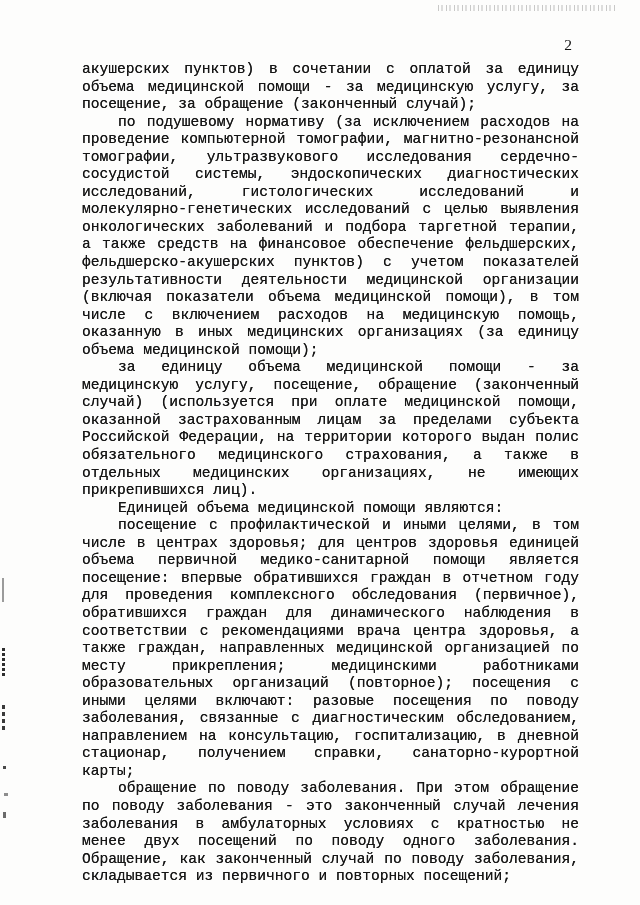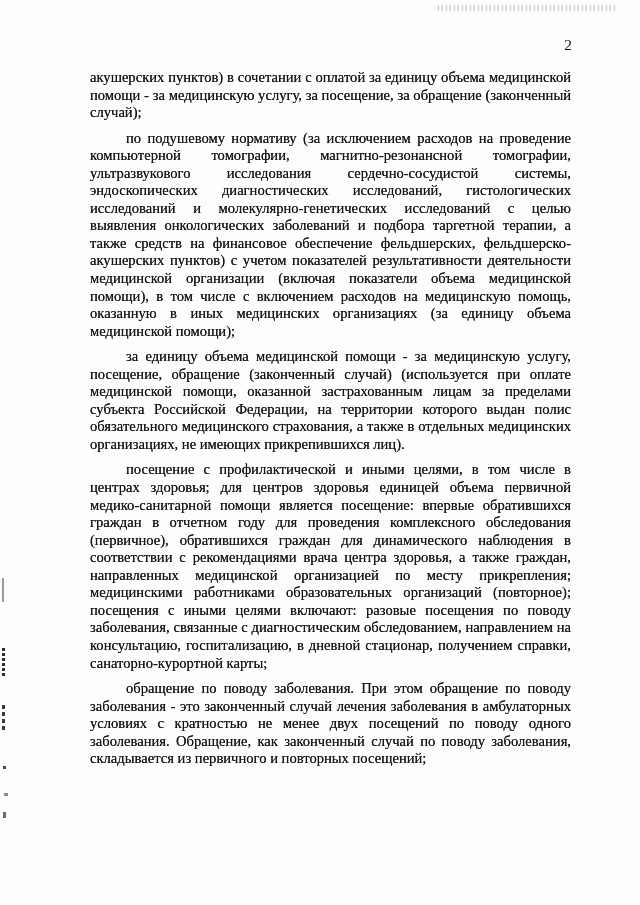--- a/index.html
+++ b/index.html
@@ -30,22 +30,23 @@
     position: absolute;
     left: 82px;
     top: 61px;
     width: 497px;
     font-size: 14.6px;
     line-height: 17.55px;
     text-align: justify;
     text-shadow: 0 0 0.45px rgba(10,10,10,0.85);
   }
   .body-text p {
-    margin: 8px;
+    margin: 0;
     padding: 0;
+    font-family: Liberation Mono, monospace;
   }
   .body-text p.indent {
     text-indent: 36px;
   }
   
   .header-noise {
     position: absolute;
     top: 5px;
     left: 438px;
     width: 178px;
@@ -82,20 +83,21 @@
 <div class="page">
 
   <div class="header-noise"></div>
 
   <div class="page-number">2</div>
 
   <div class="body-text">
     <p>акушерских пунктов) в сочетании с оплатой за единицу объема медицинской помощи - за медицинскую услугу, за посещение, за обращение (законченный случай);</p>
     <p class="indent">по подушевому нормативу (за исключением расходов на проведение компьютерной томографии, магнитно-резонансной томографии, ультразвукового исследования сердечно-сосудистой системы, эндоскопических диагностических исследований, гистологических исследований и молекулярно-генетических исследований с целью выявления онкологических заболеваний и подбора таргетной терапии, а также средств на финансовое обеспечение фельдшерских, фельдшерско-акушерских пунктов) с учетом показателей результативности деятельности медицинской организации (включая показатели объема медицинской помощи), в том числе с включением расходов на медицинскую помощь, оказанную в иных медицинских организациях (за единицу объема медицинской помощи);</p>
     <p class="indent">за единицу объема медицинской помощи - за медицинскую услугу, посещение, обращение (законченный случай) (используется при оплате медицинской помощи, оказанной застрахованным лицам за пределами субъекта Российской Федерации, на территории которого выдан полис обязательного медицинского страхования, а также в отдельных медицинских организациях, не имеющих прикрепившихся лиц).</p>
+    <p class="indent">Единицей объема медицинской помощи являются:</p>
     <p class="indent">посещение с профилактической и иными целями, в том числе в центрах здоровья; для центров здоровья единицей объема первичной медико-санитарной помощи является посещение: впервые обратившихся граждан в отчетном году для проведения комплексного обследования (первичное), обратившихся граждан для динамического наблюдения в соответствии с рекомендациями врача центра здоровья, а также граждан, направленных медицинской организацией по месту прикрепления; медицинскими работниками образовательных организаций (повторное); посещения с иными целями включают: разовые посещения по поводу заболевания, связанные с диагностическим обследованием, направлением на консультацию, госпитализацию, в дневной стационар, получением справки, санаторно-курортной карты;</p>
     <p class="indent">обращение по поводу заболевания. При этом обращение по поводу заболевания - это законченный случай лечения заболевания в амбулаторных условиях с кратностью не менее двух посещений по поводу одного заболевания. Обращение, как законченный случай по поводу заболевания, складывается из первичного и повторных посещений;</p>
   </div>
 
   <div class="artifact a1"></div>
   <div class="artifact a2"></div>
   <div class="artifact a3"></div>
   <div class="artifact a4"></div>
   <div class="artifact a5"></div>
   <div class="artifact a6"></div>

